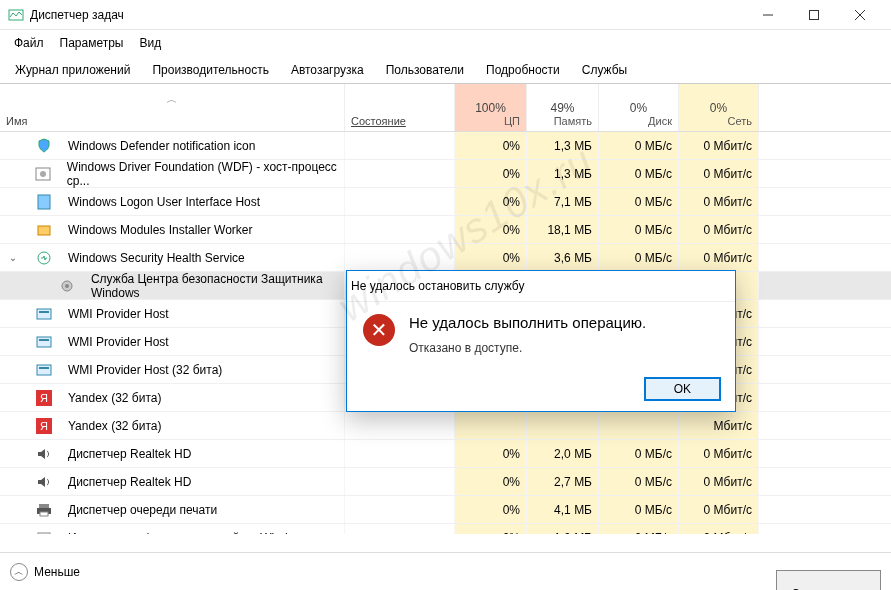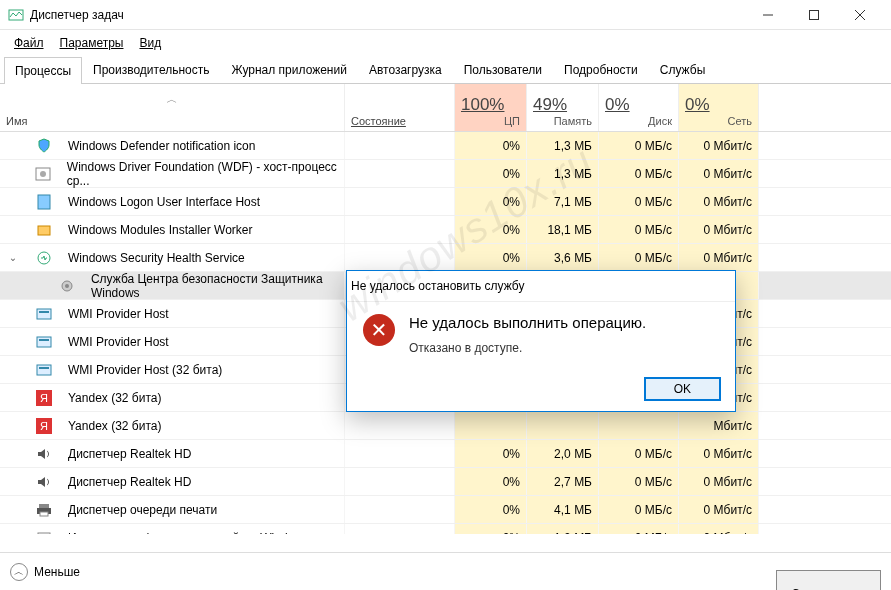--- a/index.html
+++ b/index.html
@@ -5,30 +5,30 @@
     * { box-sizing: border-box; margin: 0; padding: 0; }
     body { font-family: 'Segoe UI', Tahoma, sans-serif; font-size: 12px; color: #000; background: #fff; width: 891px; height: 590px; overflow: hidden; position: relative; }
 
     .titlebar { display: flex; align-items: center; height: 30px; padding: 0 8px; border-bottom: 1px solid #e5e5e5; }
     .titlebar .icon { width: 16px; height: 16px; margin-right: 6px; display: inline-flex; align-items: center; }
     .titlebar .title { flex: 1; font-size: 12px; }
     .winbtns { display: flex; }
     .winbtn { width: 46px; height: 30px; display: flex; align-items: center; justify-content: center; color: #555; }
 
     .menubar { display: flex; padding: 4px 8px; gap: 4px; font-size: 12px; }
-    .menubar span { padding: 2px 6px; text-decoration: underline; }
+    .menubar span { padding: 2px 6px; }
 
     .tabs { display: flex; border-bottom: 1px solid #ccc; padding-left: 4px; }
     .tab { padding: 6px 10px; border: 1px solid transparent; border-bottom: none; font-size: 12px; cursor: default; }
     .tab.active { border-color: #ccc; background: #fff; position: relative; top: 1px; }
 
     .table-wrap { height: 450px; overflow: hidden; }
     .thead { display: flex; border-bottom: 1px solid #ddd; background: #fff; height: 48px; align-items: stretch; }
     .th { border-right: 1px solid #eee; display: flex; flex-direction: column; justify-content: flex-end; padding: 4px 6px; font-size: 11px; color: #444; }
-    .th .pct { text-align: left; font-size: 17px; text-decoration: underline; }
+    .th .pct { text-align: center; font-size: 12px; }
     .th .lbl { text-align: right; color: #555; }
     .th-name { width: 345px; justify-content: flex-end; }
     .th-name .sortmark { text-align: center; color: #888; margin-bottom: 8px; }
     .th-state { width: 110px; justify-content: flex-end; text-decoration: underline; }
     .th-cpu { width: 72px; background: #ffd3c2; }
     .th-mem { width: 72px; }
     .th-disk { width: 80px; }
     .th-net { width: 80px; background: #fff5cc; }
 
     .tbody { }
@@ -92,23 +92,22 @@
   </div>
 </div>
 
 <div class="menubar">
   <span>Файл</span>
   <span>Параметры</span>
   <span>Вид</span>
 </div>
 
 <div class="tabs">
-  <div class="tab active">Процессы</div>
+  <div class="tab">Журнал приложений</div>
   <div class="tab">Производительность</div>
-  <div class="tab">Журнал приложений</div>
   <div class="tab">Автозагрузка</div>
   <div class="tab">Пользователи</div>
   <div class="tab">Подробности</div>
   <div class="tab">Службы</div>
 </div>
 
 <div class="table-wrap">
   <div class="thead">
     <div class="th th-name">
         <div class="sortmark">︿</div>

